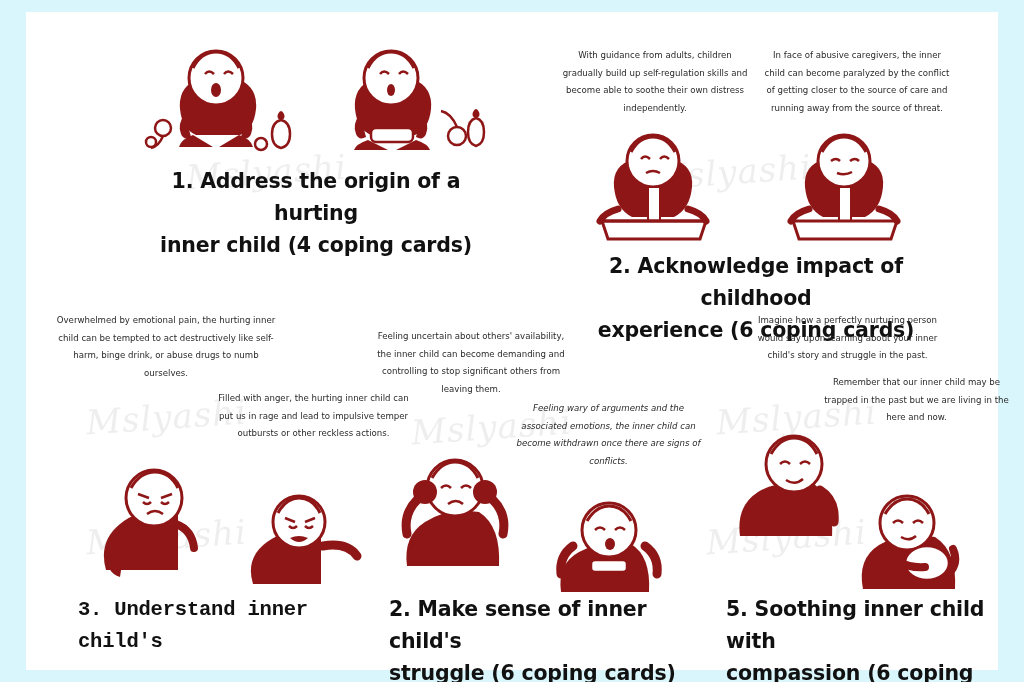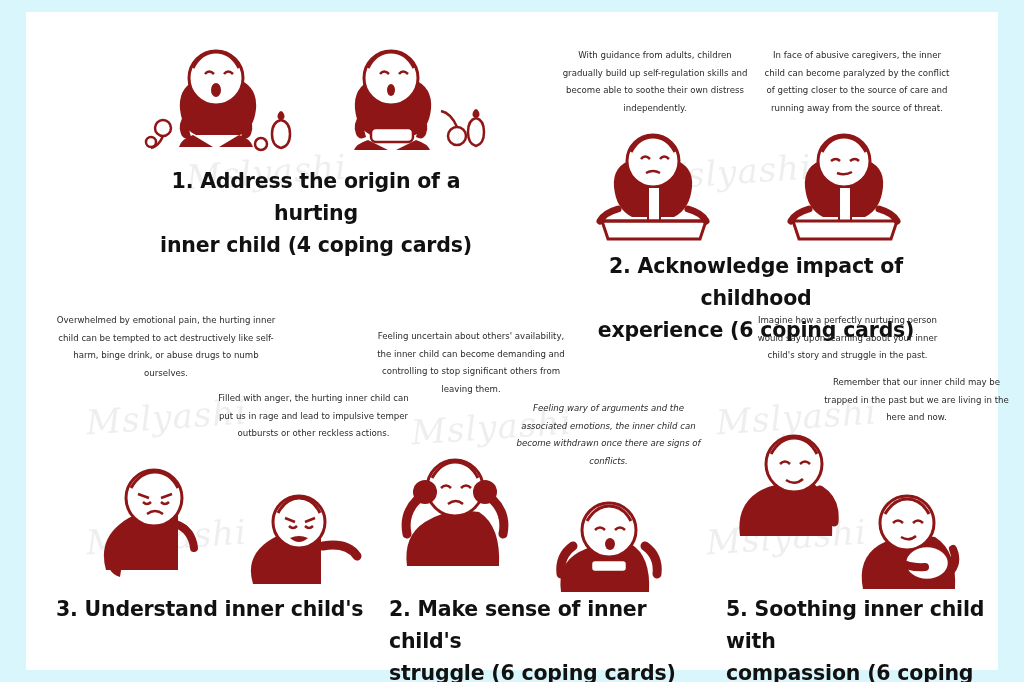--- a/index.html
+++ b/index.html
@@ -59,21 +59,21 @@
   #p1 .artrow { display: flex; gap: 10px; justify-content: center; margin-top: 8px; }
   #p1 .cap { margin-top: 6px; text-align: center; width: 100%; }
 
   #p2 { left: 530px; top: 20px; width: 400px; }
   #p2 .blurbrow { display: flex; gap: 16px; justify-content: center; }
   #p2 .blurbrow .blurb { width: 186px; margin-top: 15px; }
   #p2 .artrow { display: flex; gap: 18px; justify-content: center; margin-top: 8px; }
   #p2 .cap { margin-top: 6px; text-align: center; width: 100%; }
 
   #p3 { left: 30px; top: 300px; width: 320px; }
-  #p3 .cap { position: absolute; top: 282px; left: 0; width: 320px; }
+  #p3 .cap { position: absolute; top: 282px; left: 22px; width: 320px; font-family: Liberation Mono, monospace; }
 
   #p4 { left: 345px; top: 300px; width: 330px; }
   #p4 .cap { position: absolute; top: 282px; left: 18px; width: 320px; }
 
   #p5 { left: 680px; top: 300px; width: 300px; }
   #p5 .cap { position: absolute; top: 282px; left: 20px; width: 300px; }
 
   .abs { position: absolute; }
 </style>
 </head>

